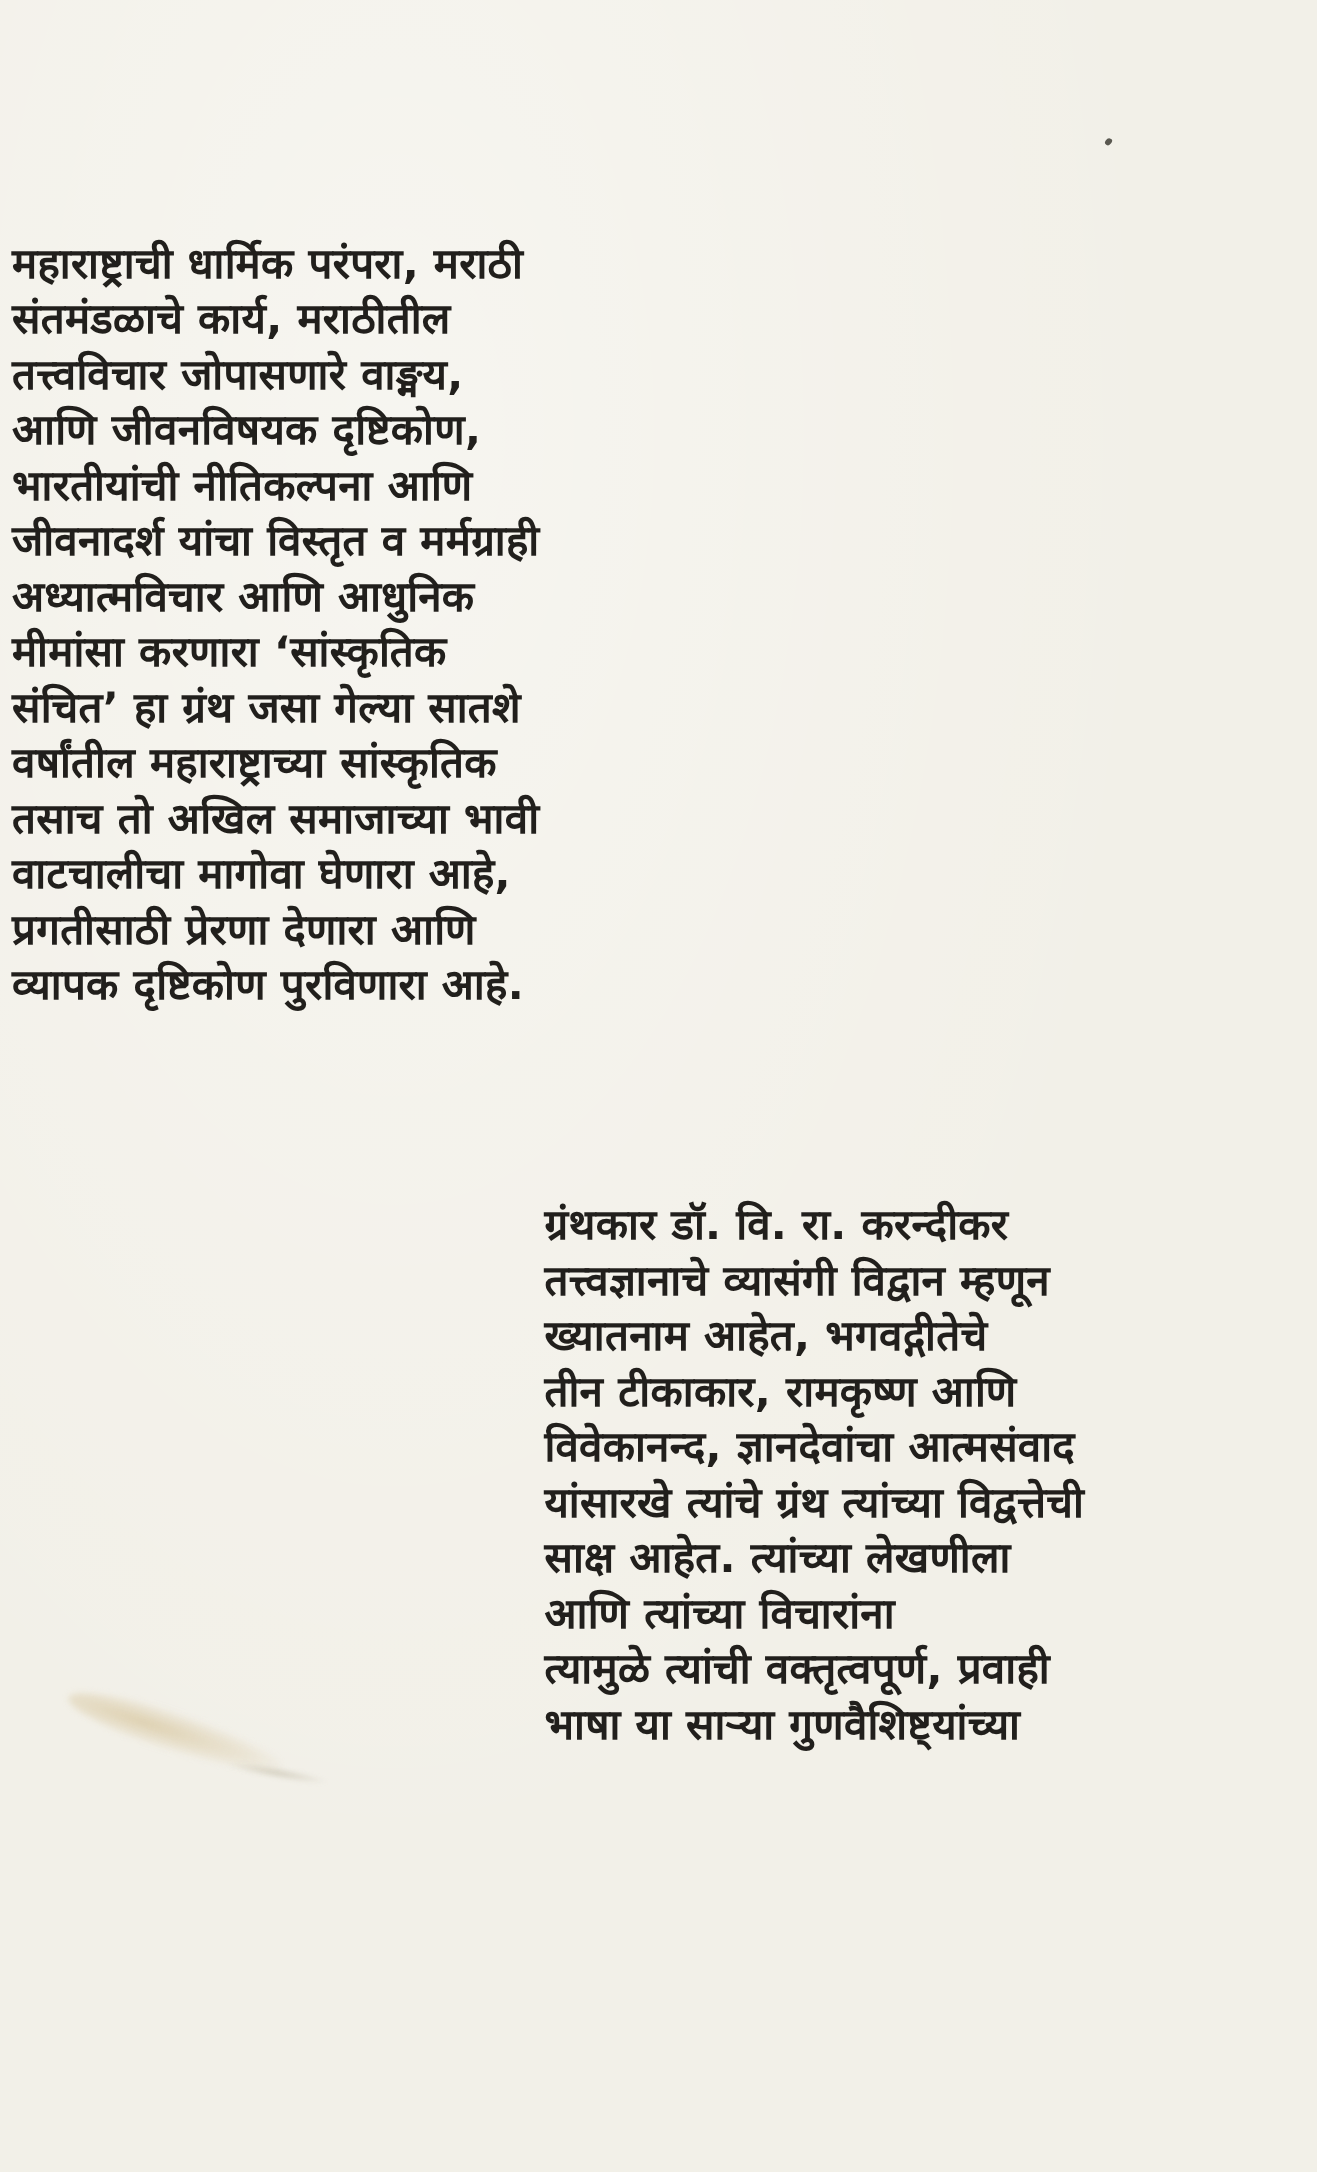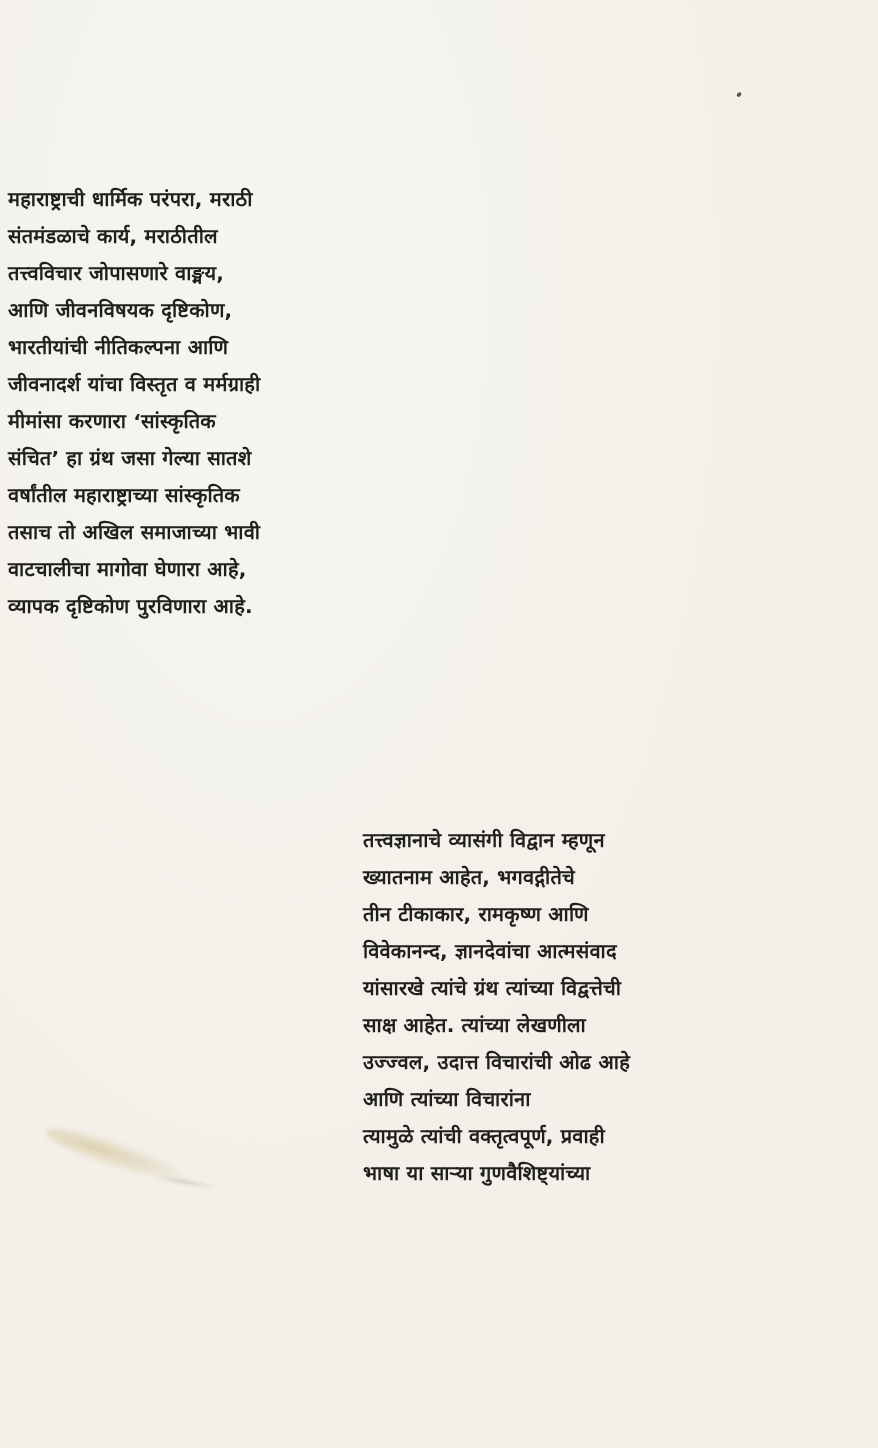--- a/index.html
+++ b/index.html
@@ -18,26 +18,25 @@
     height: 1448px;
     background:
       radial-gradient(ellipse at 30% 20%, rgba(255,255,255,0.35), rgba(0,0,0,0) 60%),
       var(--paper);
     overflow: hidden;
   }
   .text-block {
     position: absolute;
     color: var(--ink);
     font-weight: bold;
-    font-size: 20px;
+    font-size: 28px;
     line-height: 37px;
     letter-spacing: 0.2px;
     white-space: nowrap;
     text-rendering: optimizeLegibility;
-    margin-top: 24px;
   }
   .intro-block  { left: 8px;   top: 157px; }
   .author-block { left: 363px; top: 798px; }
   .text-line { height: 37px; }
   .paper-smudge {
     position: absolute;
     left: 42px;
     top: 1142px;
     width: 150px;
     height: 26px;
@@ -75,37 +74,39 @@
 
   <span class="ink-speck"></span>
 
   <div class="text-block intro-block">
     <div class="text-line">महाराष्ट्राची धार्मिक परंपरा, मराठी</div>
     <div class="text-line">संतमंडळाचे कार्य, मराठीतील</div>
     <div class="text-line">तत्त्वविचार जोपासणारे वाङ्मय,</div>
     <div class="text-line">आणि जीवनविषयक दृष्टिकोण,</div>
     <div class="text-line">भारतीयांची नीतिकल्पना आणि</div>
     <div class="text-line">जीवनादर्श यांचा विस्तृत व मर्मग्राही</div>
+    <div class="text-line">अध्यात्मविचार आणि आधुनिक</div>
     <div class="text-line">मीमांसा करणारा ‘सांस्कृतिक</div>
     <div class="text-line">संचित’ हा ग्रंथ जसा गेल्या सातशे</div>
     <div class="text-line">वर्षांतील महाराष्ट्राच्या सांस्कृतिक</div>
     <div class="text-line">तसाच तो अखिल समाजाच्या भावी</div>
     <div class="text-line">वाटचालीचा मागोवा घेणारा आहे,</div>
+    <div class="text-line">प्रगतीसाठी प्रेरणा देणारा आणि</div>
     <div class="text-line">व्यापक दृष्टिकोण पुरविणारा आहे.</div>
   </div>
 
   <div class="paper-smudge"></div>
   <div class="paper-smudge-tail"></div>
 
   <div class="text-block author-block">
+    <div class="text-line">ग्रंथकार डॉ. वि. रा. करन्दीकर</div>
     <div class="text-line">तत्त्वज्ञानाचे व्यासंगी विद्वान म्हणून</div>
     <div class="text-line">ख्यातनाम आहेत, भगवद्गीतेचे</div>
     <div class="text-line">तीन टीकाकार, रामकृष्ण आणि</div>
     <div class="text-line">विवेकानन्द, ज्ञानदेवांचा आत्मसंवाद</div>
     <div class="text-line">यांसारखे त्यांचे ग्रंथ त्यांच्या विद्वत्तेची</div>
     <div class="text-line">साक्ष आहेत. त्यांच्या लेखणीला</div>
-    <div class="text-line">उज्ज्वल, उदात्त विचारांची ओढ आहे</div>
     <div class="text-line">आणि त्यांच्या विचारांना</div>
     <div class="text-line">त्यामुळे त्यांची वक्तृत्वपूर्ण, प्रवाही</div>
     <div class="text-line">भाषा या साऱ्या गुणवैशिष्ट्यांच्या</div>
   </div>
 
 </div>
 
 </body></html>

